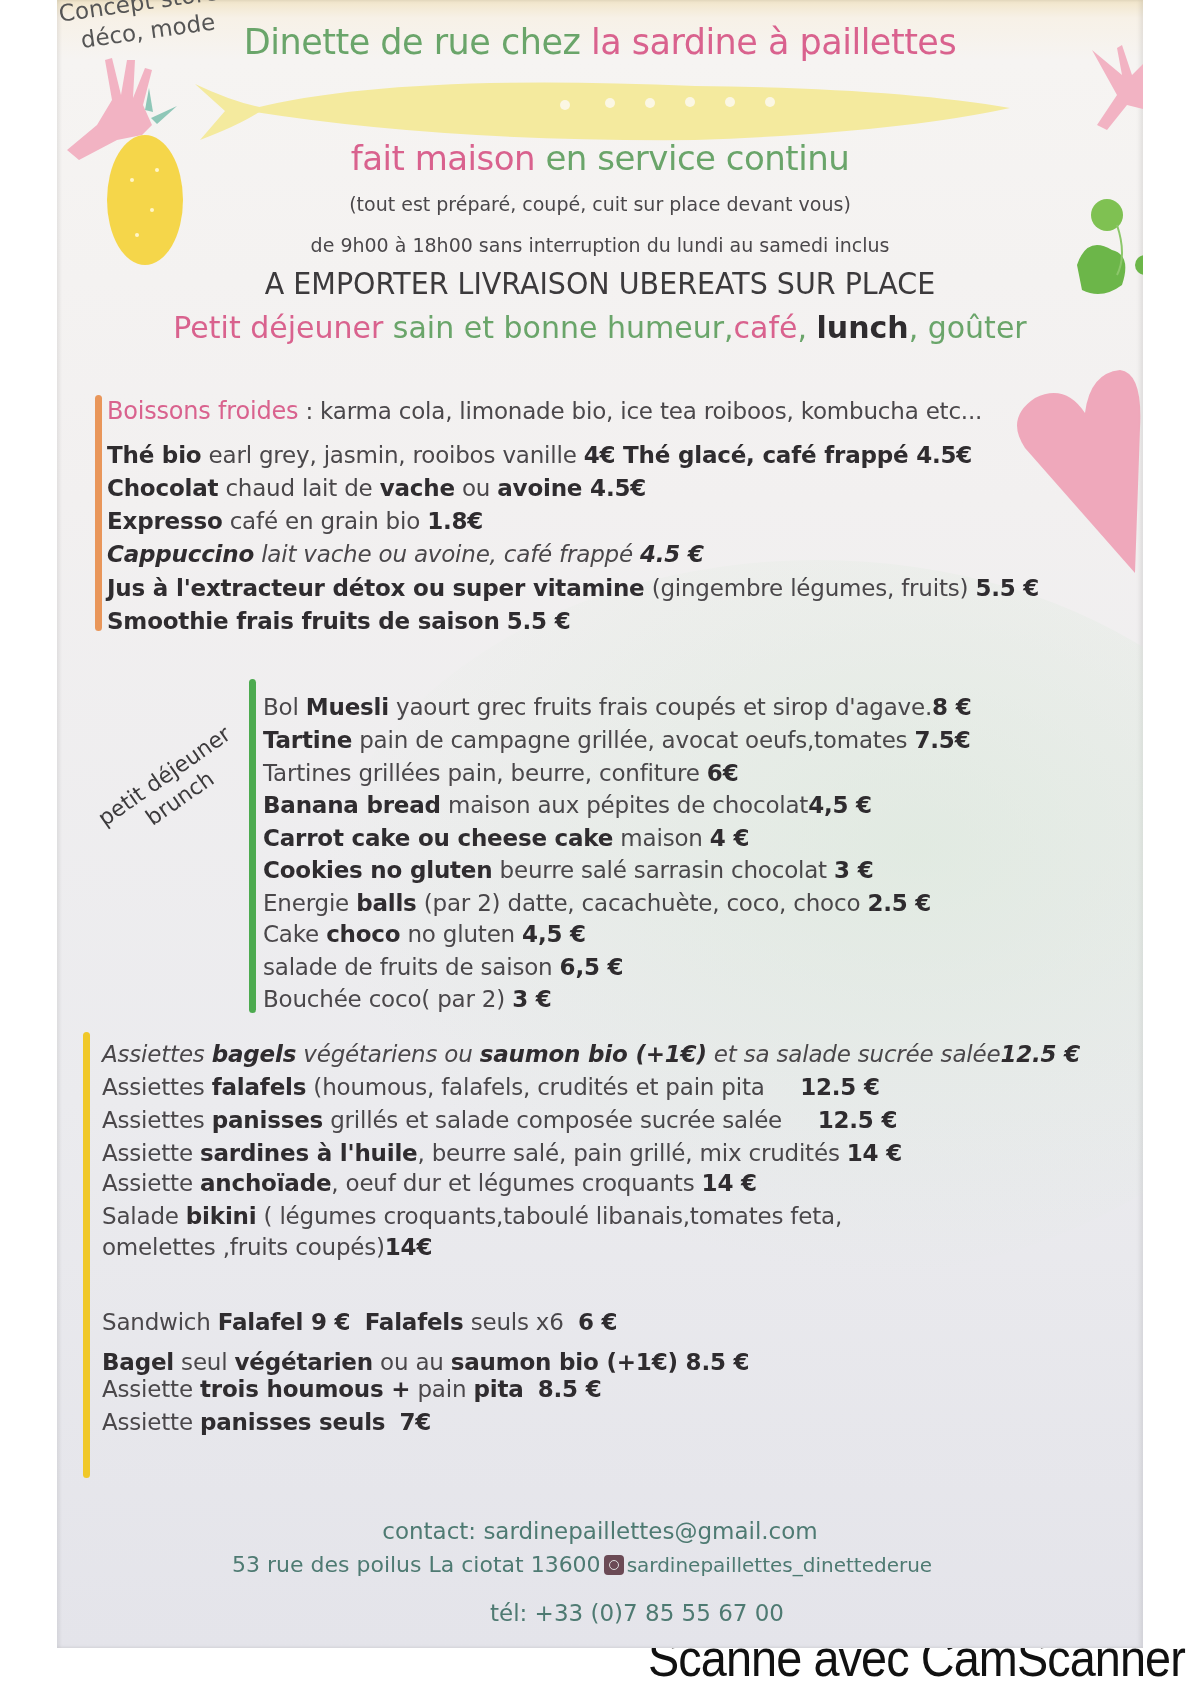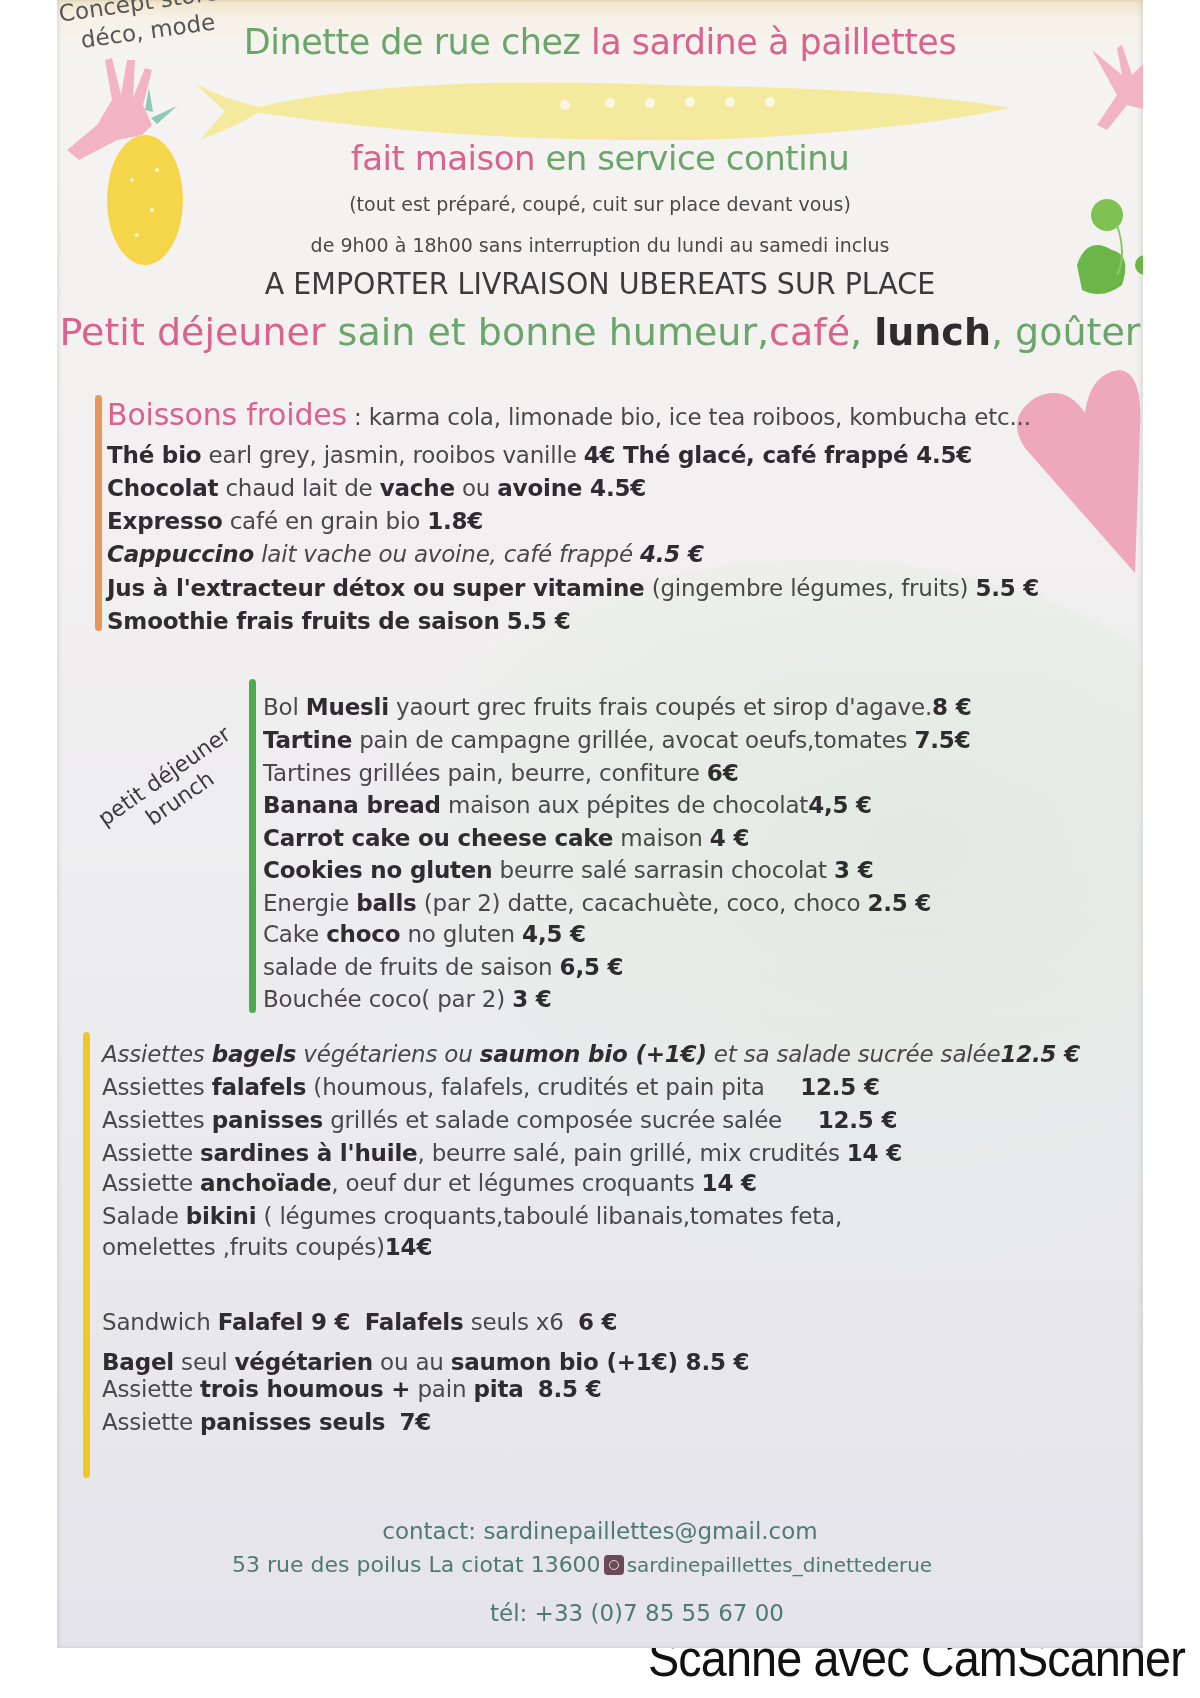--- a/index.html
+++ b/index.html
@@ -9,32 +9,32 @@
   .abs{position:absolute;white-space:nowrap;}
   .center{left:0;width:1086px;text-align:center;}
   .pink{color:#d9628e;}
   .green{color:#6aa56a;}
   b{font-weight:bold;color:#2f2c2f;}
   .title{top:22px;font-size:35px;letter-spacing:-0.5px;}
   .sub1{top:138px;font-size:34px;letter-spacing:-0.5px;}
   .sub2{top:192px;font-size:20px;color:#4a474a;transform:scaleX(0.95);}
   .sub3{top:234px;font-size:19px;color:#4a474a;}
   .sub4{top:266px;font-size:30px;color:#3c3a3c;transform:scaleX(0.95);}
-  .sub5{top:310px;font-size:38px;}
+  .sub5{top:310px;font-size:30px;}
   .concept{left:880px;top:150px;font-size:23px;color:#555;transform:rotate(-8deg);transform-origin:left top;line-height:29px;white-space:nowrap;}
   .fish{position:absolute;left:138px;top:78px;width:820px;height:66px;}
   .lemon-art{position:absolute;left:0;top:40px;width:180px;height:230px;}
   .hand-right{position:absolute;left:1030px;top:40px;width:60px;height:100px;}
   .leaf-right{position:absolute;left:1000px;top:195px;width:90px;height:110px;}
   .heart{position:absolute;left:948px;top:368px;width:138px;height:210px;}
   .blob{position:absolute;left:260px;top:560px;width:1000px;height:720px;border-radius:50%;background:radial-gradient(ellipse at 60% 40%, rgba(215,232,215,0.55), rgba(215,232,215,0.0) 70%);}
   .bar{position:absolute;width:7px;border-radius:4px;}
   .menu-line{position:absolute;white-space:nowrap;font-size:23px;color:#4a474a;letter-spacing:-0.2px;}
   .menu-line .price{font-weight:bold;color:#2f2c2f;}
-  .boissons-head{font-size:30px;color:#d9628e;margin-top:31px;}
+  .boissons-head{font-size:24px;color:#d9628e;margin-top:31px;}
   .rot-label{position:absolute;left:35px;top:760px;font-size:22px;color:#3c3a3c;transform:rotate(-35deg);transform-origin:center;text-align:center;line-height:27px;width:160px;}
   .footer{font-size:23px;color:#4e7a72;}
   .insta{display:inline-block;width:20px;height:20px;background:#6b4a55;border-radius:4px;vertical-align:-3px;margin:0 3px;position:relative;}
   .insta:after{content:"";position:absolute;left:5px;top:5px;width:8px;height:8px;border:1.5px solid #ddd;border-radius:50%;}
 </style>
 </head>
 <body>
 
 <div class="scan-label">Scanné avec CamScanner</div>
 

